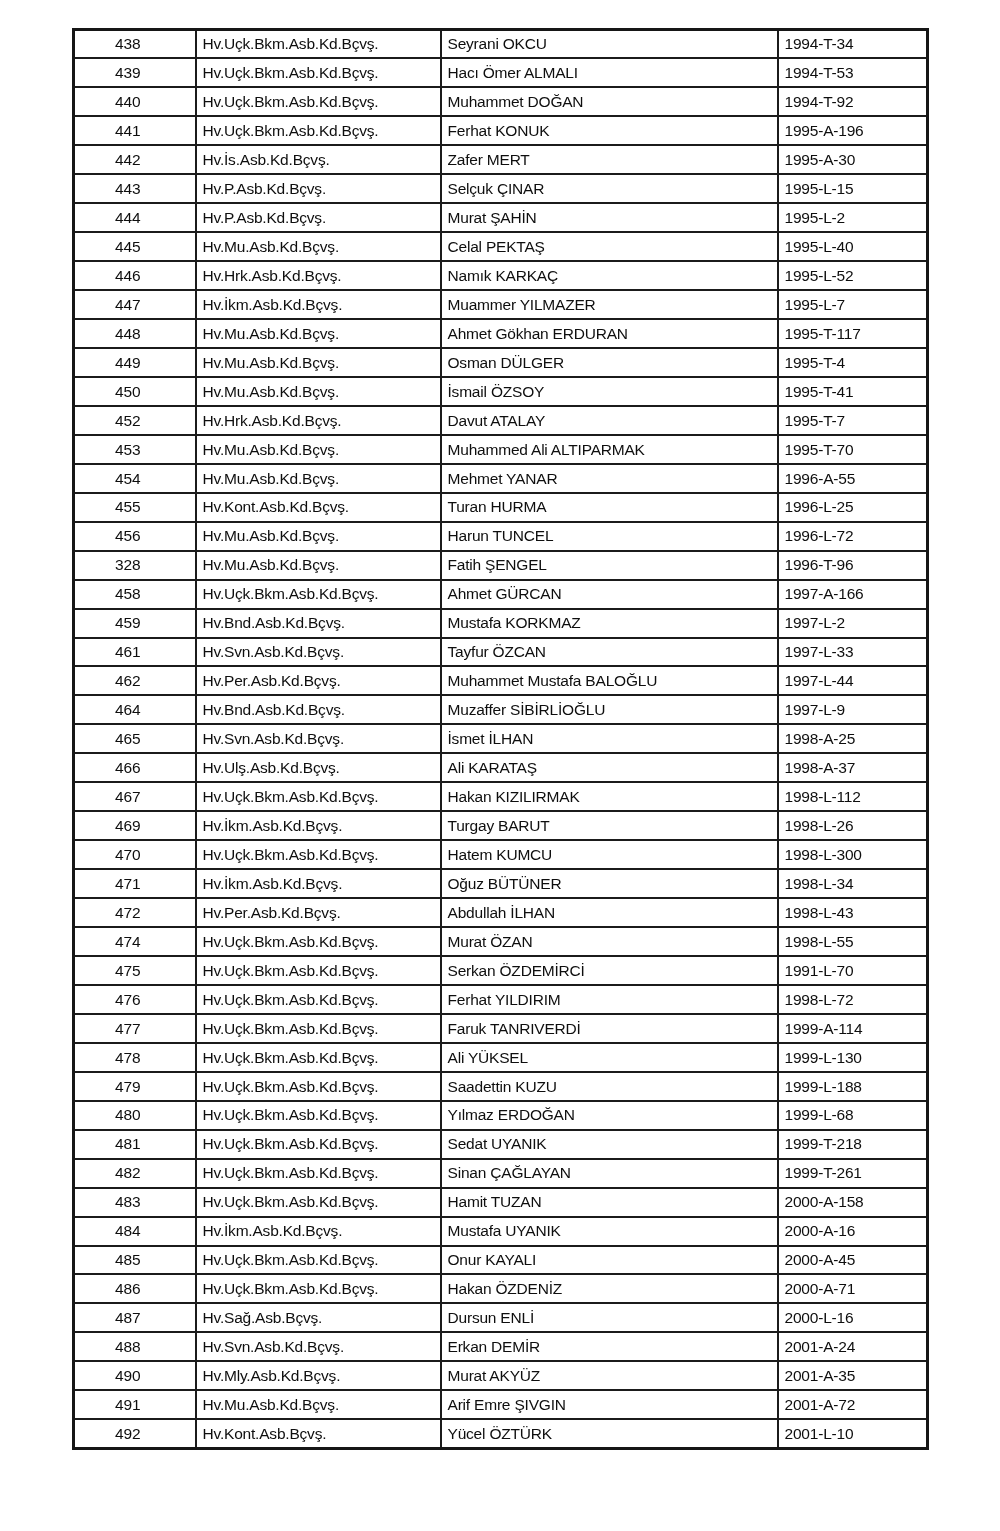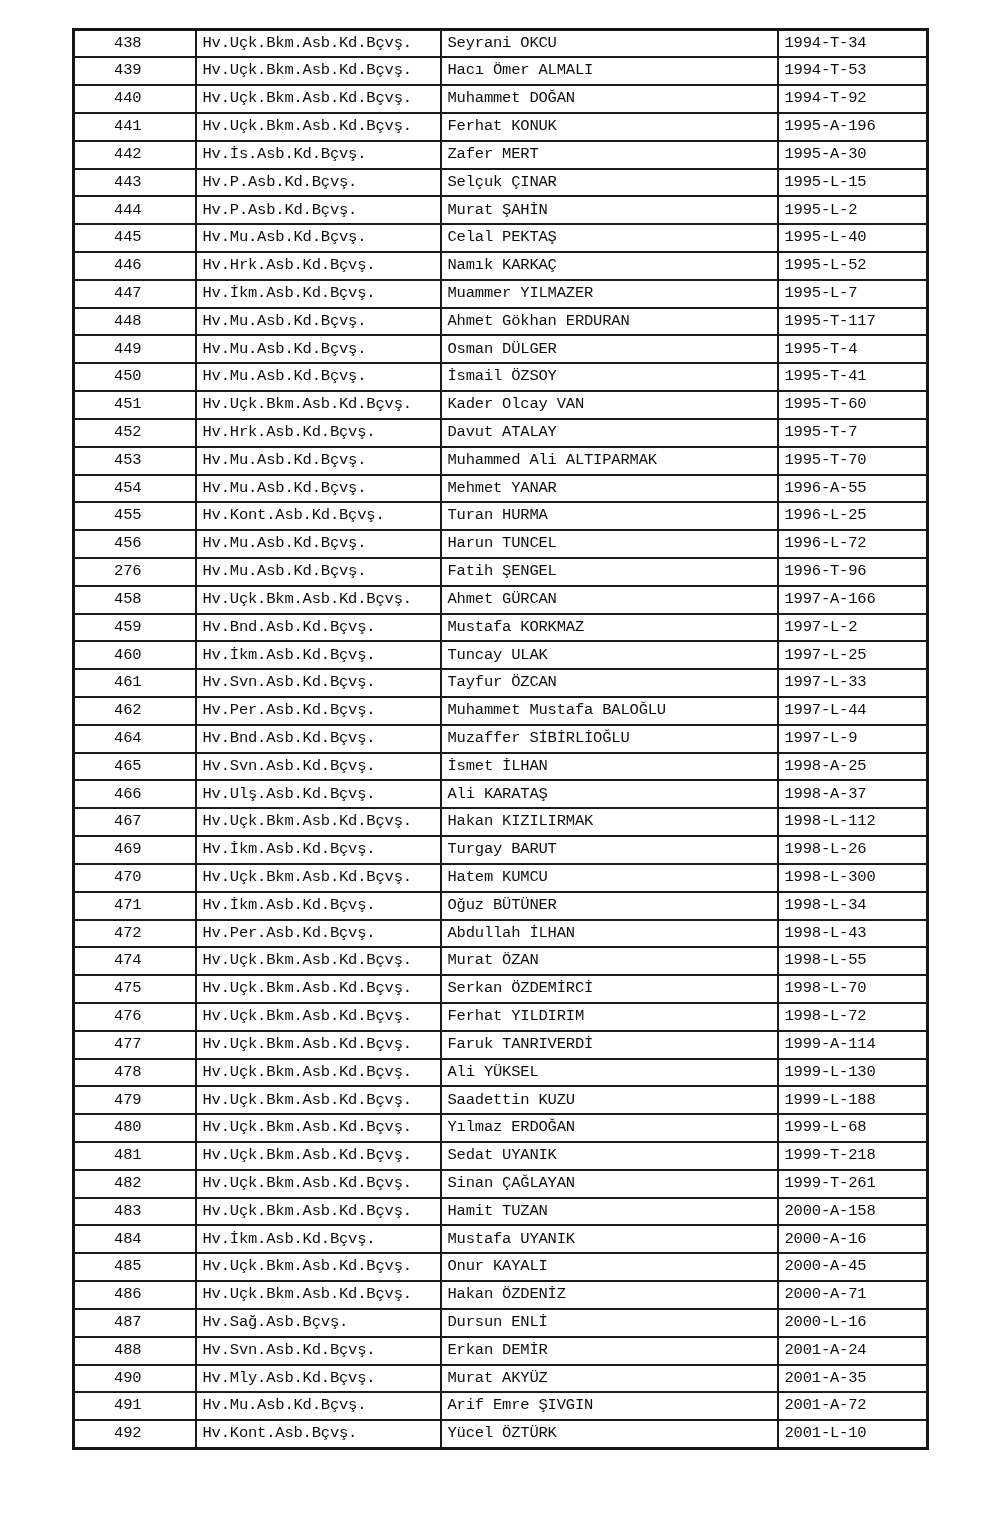--- a/index.html
+++ b/index.html
@@ -28,21 +28,20 @@
     border-collapse: collapse;
     table-layout: fixed;
     border: 3px solid #161616;
   }
   table.roster col.c-no   { width: 122px; }
   table.roster col.c-rank { width: 245px; }
   table.roster col.c-name { width: 337px; }
   table.roster col.c-code { width: 150px; }
   table.roster tr {
     height: 25.85px;
-    font-family: Liberation Mono, monospace;
   }
   table.roster td {
     border: 2px solid #1b1b1b;
     font-size: 15.5px;
     line-height: 1;
     color: #0e0e0e;
     padding: 0 2px 0 6px;
     white-space: nowrap;
     overflow: hidden;
     letter-spacing: -0.2px;
@@ -138,26 +137,20 @@
           <td>Osman DÜLGER</td>
           <td>1995-T-4</td>
         </tr>
         <tr>
           <td class="num">450</td>
           <td>Hv.Mu.Asb.Kd.Bçvş.</td>
           <td>İsmail ÖZSOY</td>
           <td>1995-T-41</td>
         </tr>
         <tr>
-          <td class="num">451</td>
-          <td>Hv.Uçk.Bkm.Asb.Kd.Bçvş.</td>
-          <td>Kader Olcay VAN</td>
-          <td>1995-T-60</td>
-        </tr>
-        <tr>
           <td class="num">452</td>
           <td>Hv.Hrk.Asb.Kd.Bçvş.</td>
           <td>Davut ATALAY</td>
           <td>1995-T-7</td>
         </tr>
         <tr>
           <td class="num">453</td>
           <td>Hv.Mu.Asb.Kd.Bçvş.</td>
           <td>Muhammed Ali ALTIPARMAK</td>
           <td>1995-T-70</td>
@@ -174,44 +167,38 @@
           <td>Turan HURMA</td>
           <td>1996-L-25</td>
         </tr>
         <tr>
           <td class="num">456</td>
           <td>Hv.Mu.Asb.Kd.Bçvş.</td>
           <td>Harun TUNCEL</td>
           <td>1996-L-72</td>
         </tr>
         <tr>
-          <td class="num">276</td>
+          <td class="num">328</td>
           <td>Hv.Mu.Asb.Kd.Bçvş.</td>
           <td>Fatih ŞENGEL</td>
           <td>1996-T-96</td>
         </tr>
         <tr>
           <td class="num">458</td>
           <td>Hv.Uçk.Bkm.Asb.Kd.Bçvş.</td>
           <td>Ahmet GÜRCAN</td>
           <td>1997-A-166</td>
         </tr>
         <tr>
           <td class="num">459</td>
           <td>Hv.Bnd.Asb.Kd.Bçvş.</td>
           <td>Mustafa KORKMAZ</td>
           <td>1997-L-2</td>
         </tr>
         <tr>
-          <td class="num">460</td>
-          <td>Hv.İkm.Asb.Kd.Bçvş.</td>
-          <td>Tuncay ULAK</td>
-          <td>1997-L-25</td>
-        </tr>
-        <tr>
           <td class="num">461</td>
           <td>Hv.Svn.Asb.Kd.Bçvş.</td>
           <td>Tayfur ÖZCAN</td>
           <td>1997-L-33</td>
         </tr>
         <tr>
           <td class="num">462</td>
           <td>Hv.Per.Asb.Kd.Bçvş.</td>
           <td>Muhammet Mustafa BALOĞLU</td>
           <td>1997-L-44</td>
@@ -267,21 +254,21 @@
         <tr>
           <td class="num">474</td>
           <td>Hv.Uçk.Bkm.Asb.Kd.Bçvş.</td>
           <td>Murat ÖZAN</td>
           <td>1998-L-55</td>
         </tr>
         <tr>
           <td class="num">475</td>
           <td>Hv.Uçk.Bkm.Asb.Kd.Bçvş.</td>
           <td>Serkan ÖZDEMİRCİ</td>
-          <td>1998-L-70</td>
+          <td>1991-L-70</td>
         </tr>
         <tr>
           <td class="num">476</td>
           <td>Hv.Uçk.Bkm.Asb.Kd.Bçvş.</td>
           <td>Ferhat YILDIRIM</td>
           <td>1998-L-72</td>
         </tr>
         <tr>
           <td class="num">477</td>
           <td>Hv.Uçk.Bkm.Asb.Kd.Bçvş.</td>

